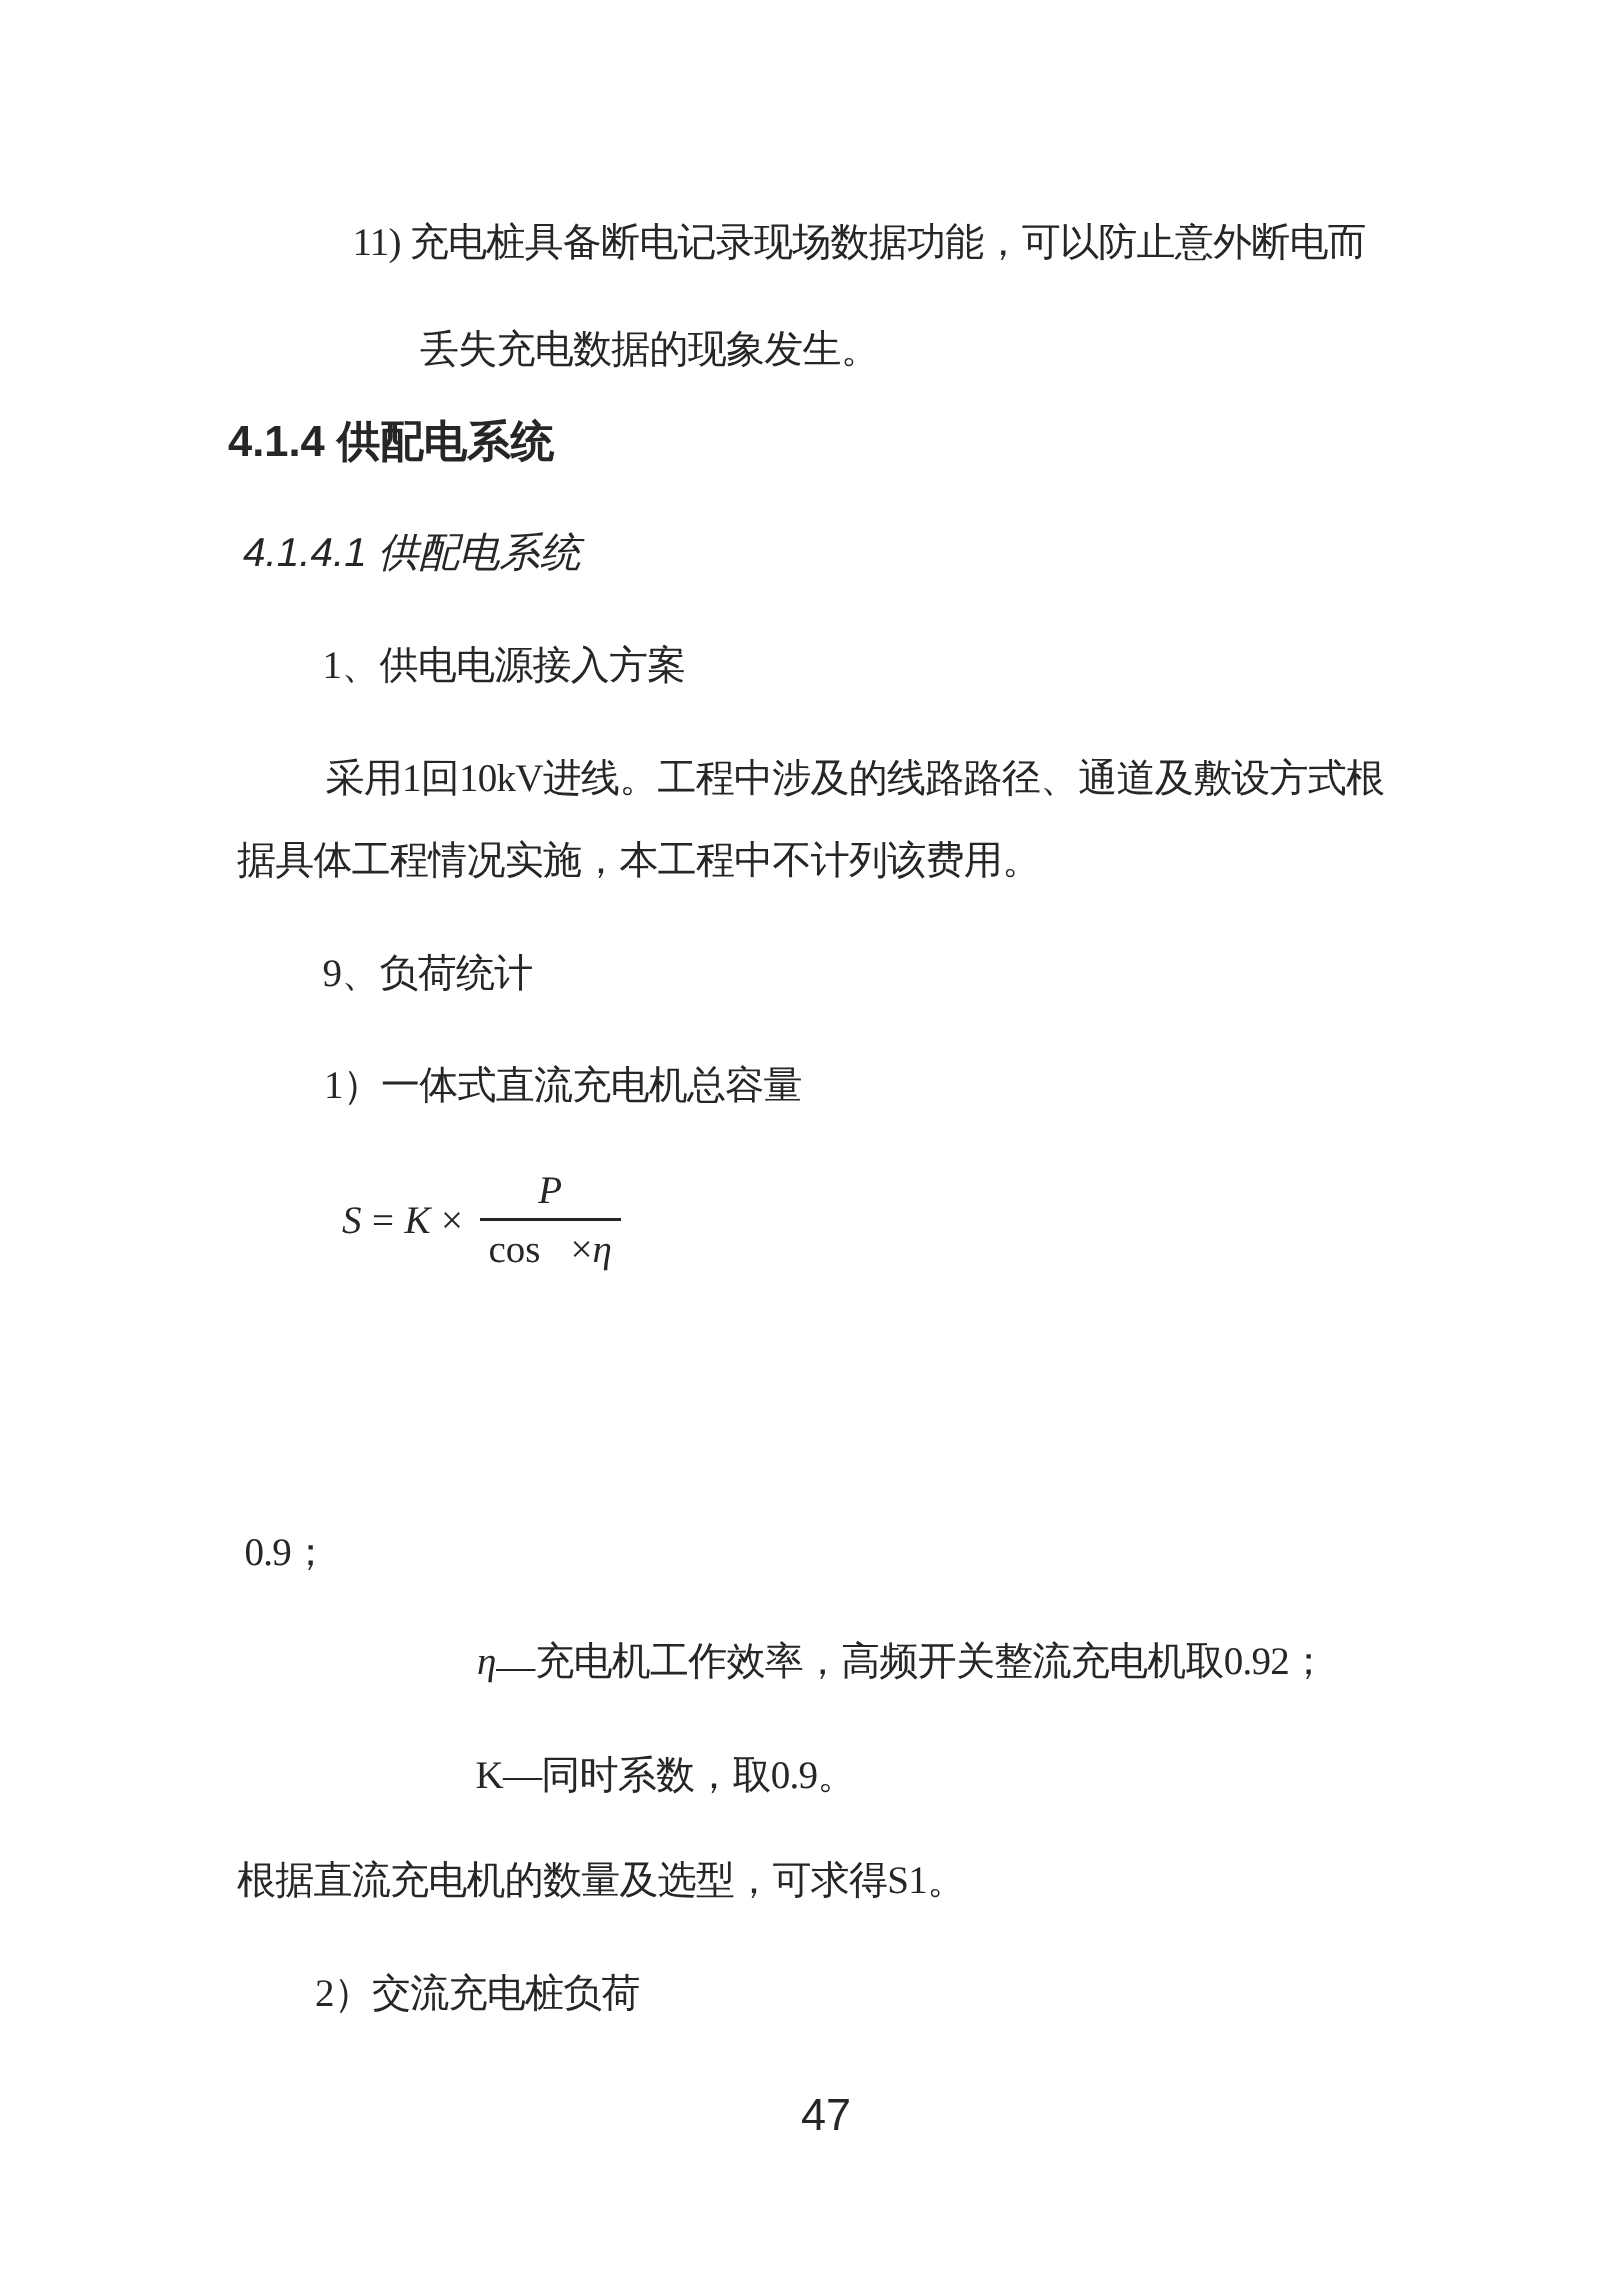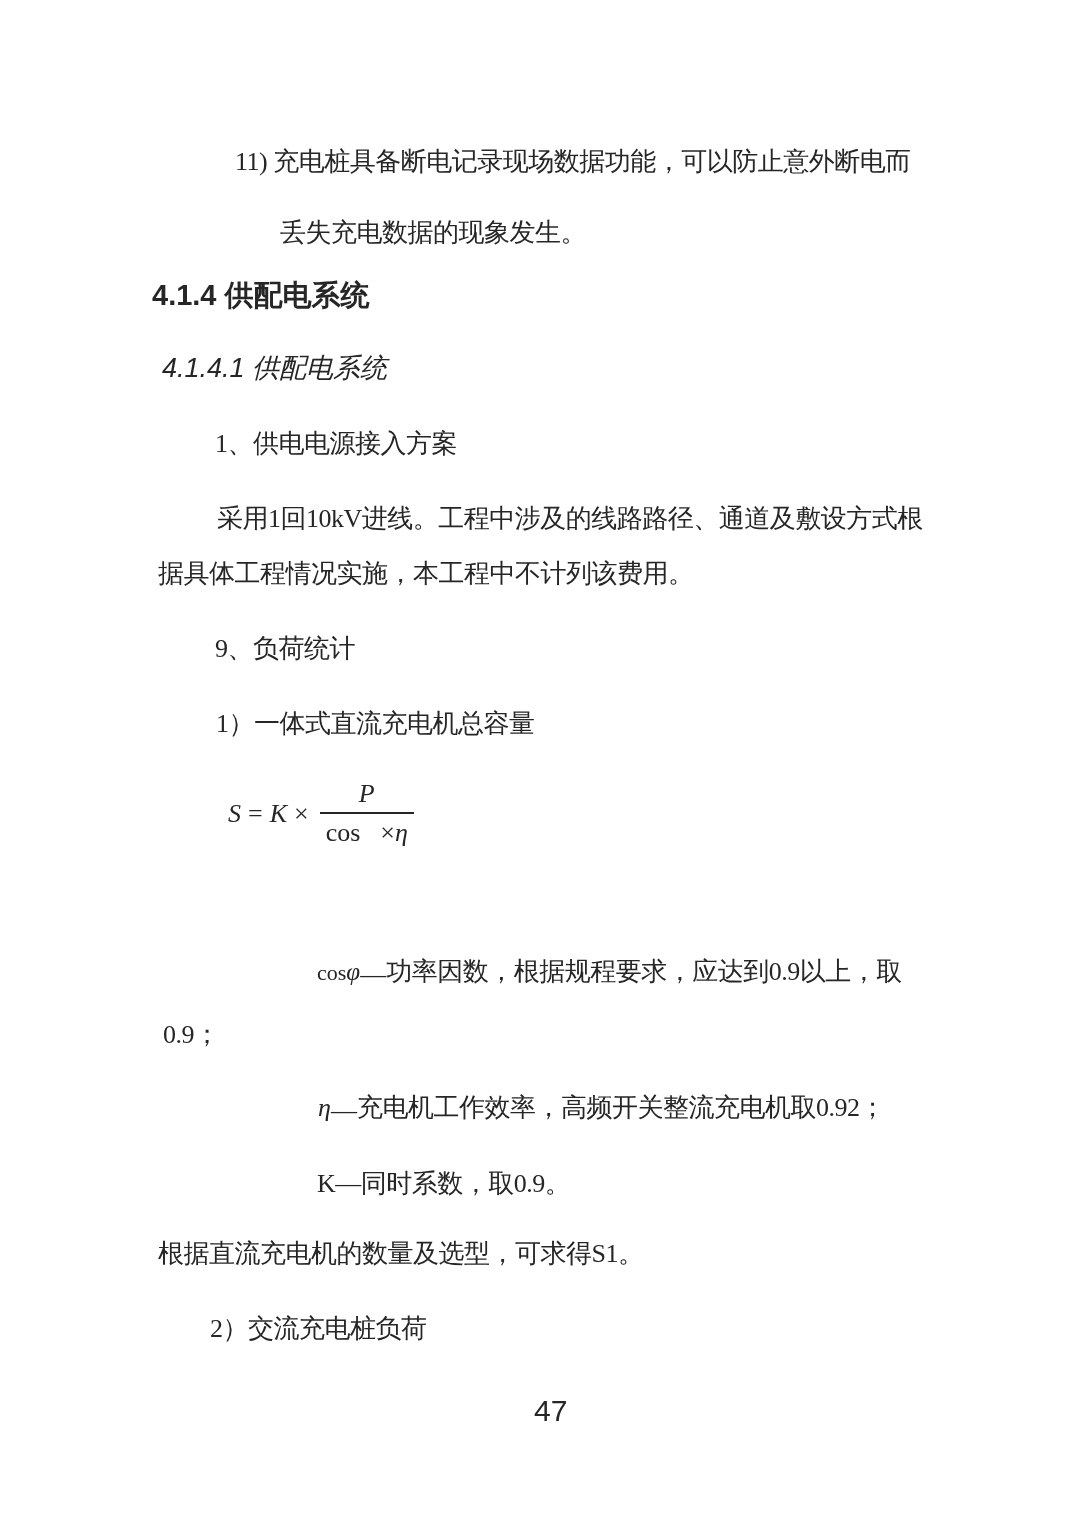--- a/index.html
+++ b/index.html
@@ -132,23 +132,20 @@
       <span class="frac-den">
         <span>cos</span>
         <span class="den-gap"></span>
         <span>×</span>
         <span class="f-eta">η</span>
       </span>
     </span>
   </div>
 
 
-  <div class="line l-varcos">
-    <span class="cos-sm">cos</span><span class="phi">φ</span><span class="dash-low">—</span><span>功率因数，根据规程要求，应达到0.9以上，取</span>
-  </div>
 
   <div class="line l-varcos2">0.9；</div>
 
   <div class="line l-vareta">
     <span class="eta-sym">η</span><span class="dash-low">—</span><span>充电机工作效率，高频开关整流充电机取0.92；</span>
   </div>
 
   <div class="line l-vark">K—同时系数，取0.9。</div>
 
   <div class="line l-concl">根据直流充电机的数量及选型，可求得S1。</div>

